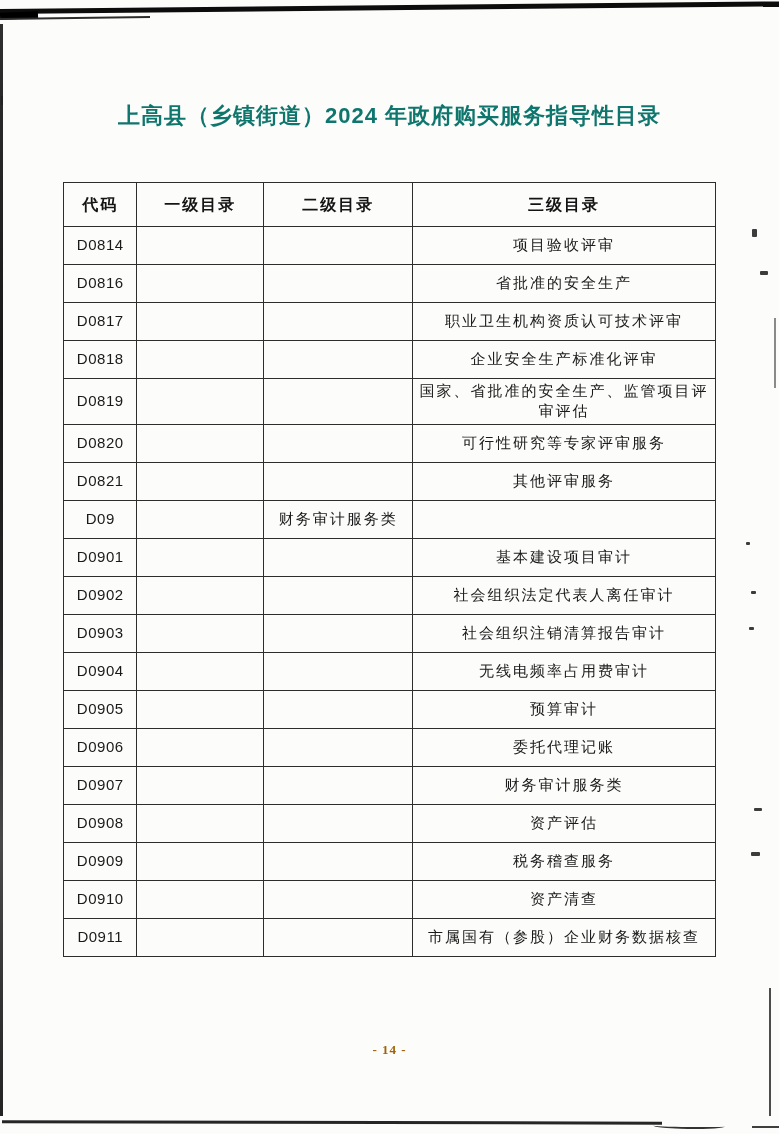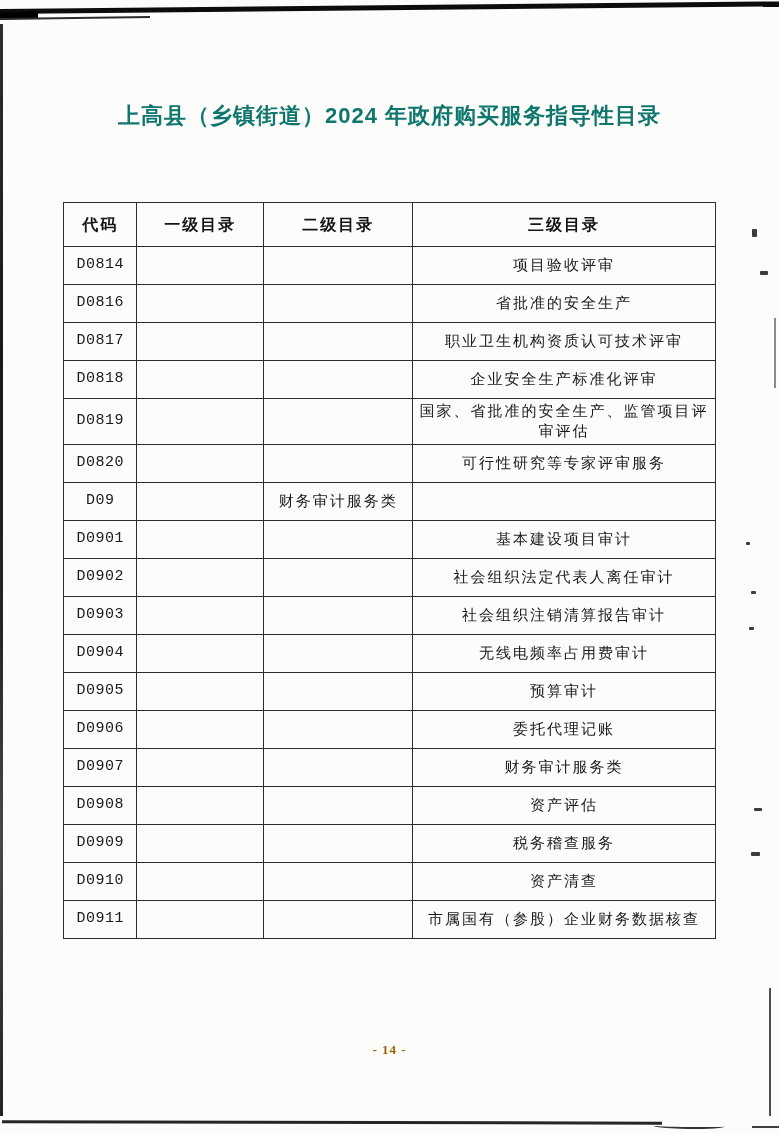--- a/index.html
+++ b/index.html
@@ -27,21 +27,21 @@
     font-family: "Liberation Sans", "DejaVu Sans", sans-serif;
     font-weight: bold;
     font-size: 22px;
     letter-spacing: 1px;
     color: #0f766e;
   }
 
   
   table.catalog {
     position: absolute;
-    top: 202px;
+    top: 182px;
     left: 63px;
     width: 653px;
     border-collapse: collapse;
     table-layout: fixed;
     border-radius: 11px;
   }
   table.catalog th,
   table.catalog td {
     border: 1.6px solid #2d2d2b;
     text-align: center;
@@ -57,21 +57,21 @@
     letter-spacing: 2px;
     color: #141414;
   }
   table.catalog td {
     height: 38px;
     font-size: 15px;
     letter-spacing: 2px;
     color: #1a1a1a;
   }
   table.catalog td.col0 {
-    font-family: Liberation Mono, monospace;
+    font-family: Liberation Sans, sans-serif;
     letter-spacing: 0.5px;
     font-size: 15px;
   }
   .col0 { width: 73px; }
   .col1 { width: 126px; }
   .col2 { width: 148px; }
   .col3 { width: 301px; }
 
   
   .page-number {
@@ -212,20 +212,26 @@
           <td class="col2"></td>
           <td class="col3">国家、省批准的安全生产、监管项目评审评估</td>
         </tr>
         <tr>
           <td class="col0">D0820</td>
           <td class="col1"></td>
           <td class="col2"></td>
           <td class="col3">可行性研究等专家评审服务</td>
         </tr>
         <tr>
+          <td class="col0">D0821</td>
+          <td class="col1"></td>
+          <td class="col2"></td>
+          <td class="col3">其他评审服务</td>
+        </tr>
+        <tr>
           <td class="col0">D09</td>
           <td class="col1"></td>
           <td class="col2">财务审计服务类</td>
           <td class="col3"></td>
         </tr>
         <tr>
           <td class="col0">D0901</td>
           <td class="col1"></td>
           <td class="col2"></td>
           <td class="col3">基本建设项目审计</td>

